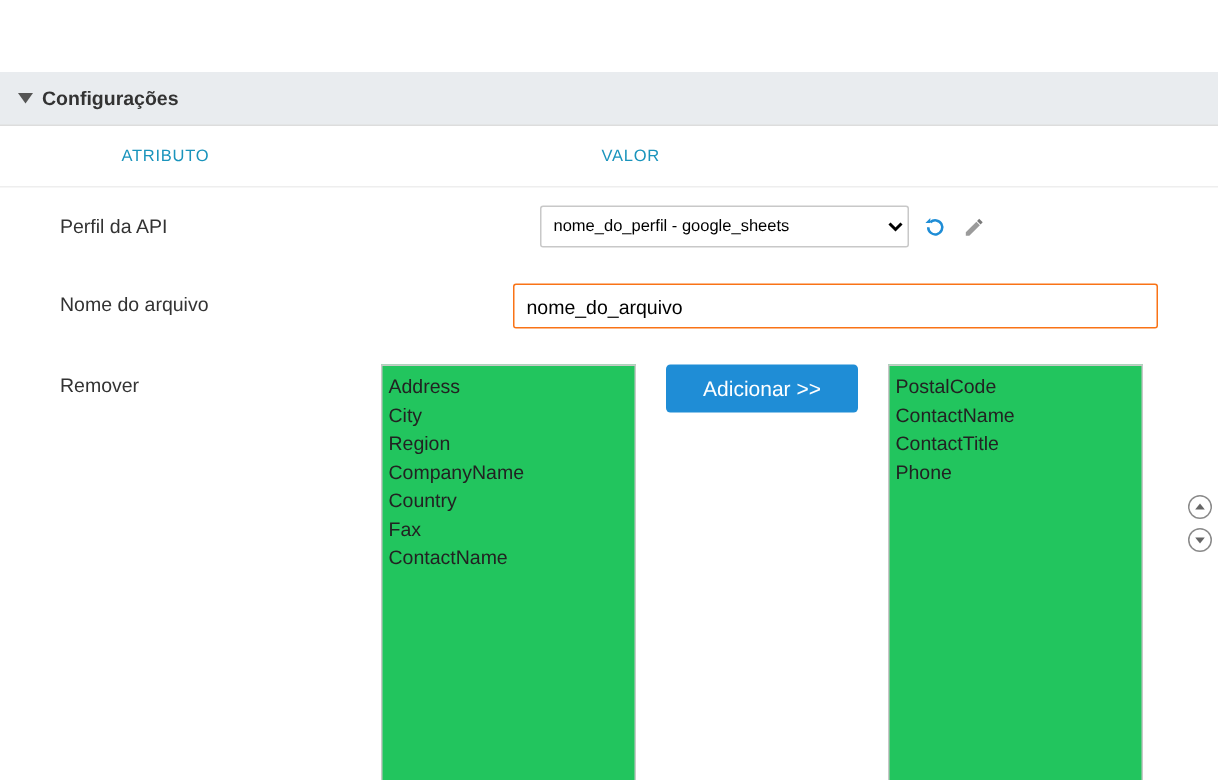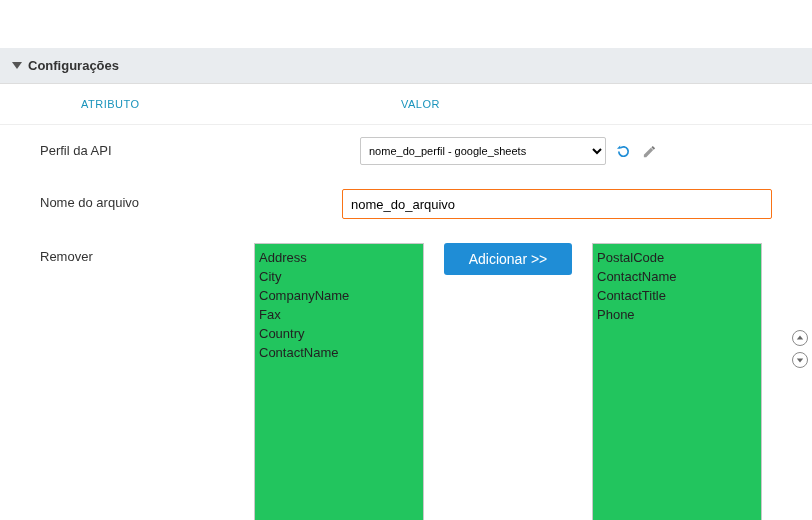--- a/index.html
+++ b/index.html
@@ -186,23 +186,24 @@
     </div>
   </div>
 
   <div class="row">
     <div class="label">Remover</div>
     <div class="value">
       <div class="dual-list">
         <div class="listbox" id="available-list">
             <div class="item">Address</div>
             <div class="item">City</div>
+            <div class="item">Region</div>
             <div class="item">CompanyName</div>
+            <div class="item">Country</div>
             <div class="item">Fax</div>
-            <div class="item">Country</div>
             <div class="item">ContactName</div>
           </div>
         <div class="btn-col">
           <button class="btn">Adicionar &gt;&gt;</button>
         </div>
         <div class="listbox" id="selected-list">
             <div class="item">PostalCode</div>
             <div class="item">ContactName</div>
             <div class="item">ContactTitle</div>
             <div class="item">Phone</div>

